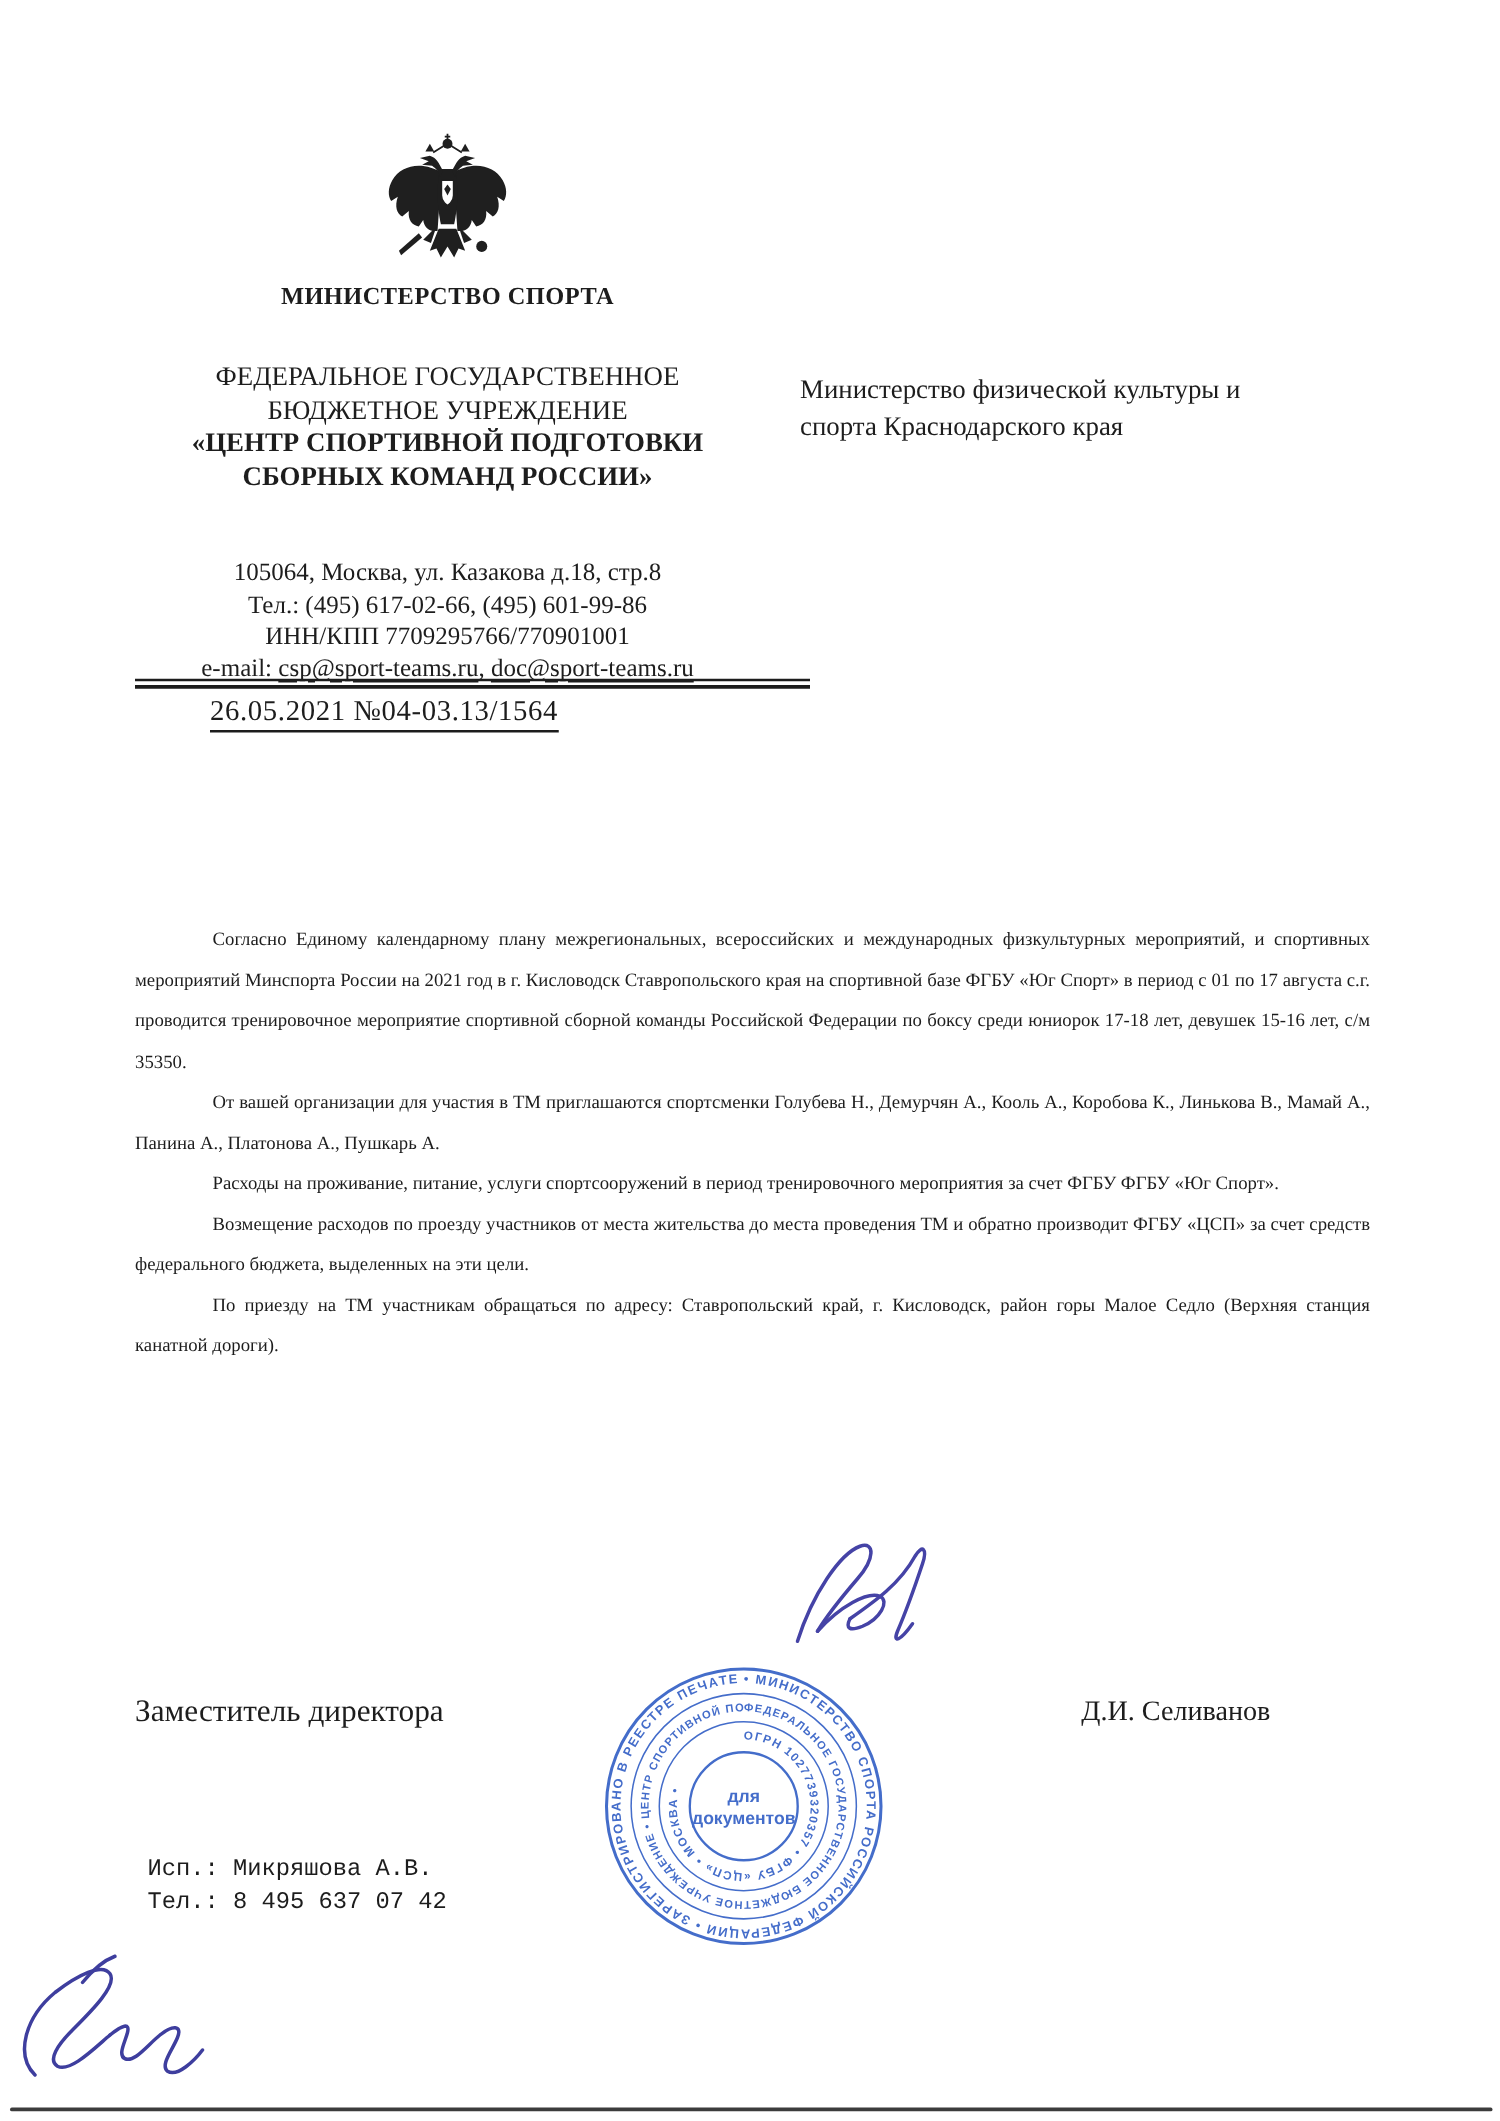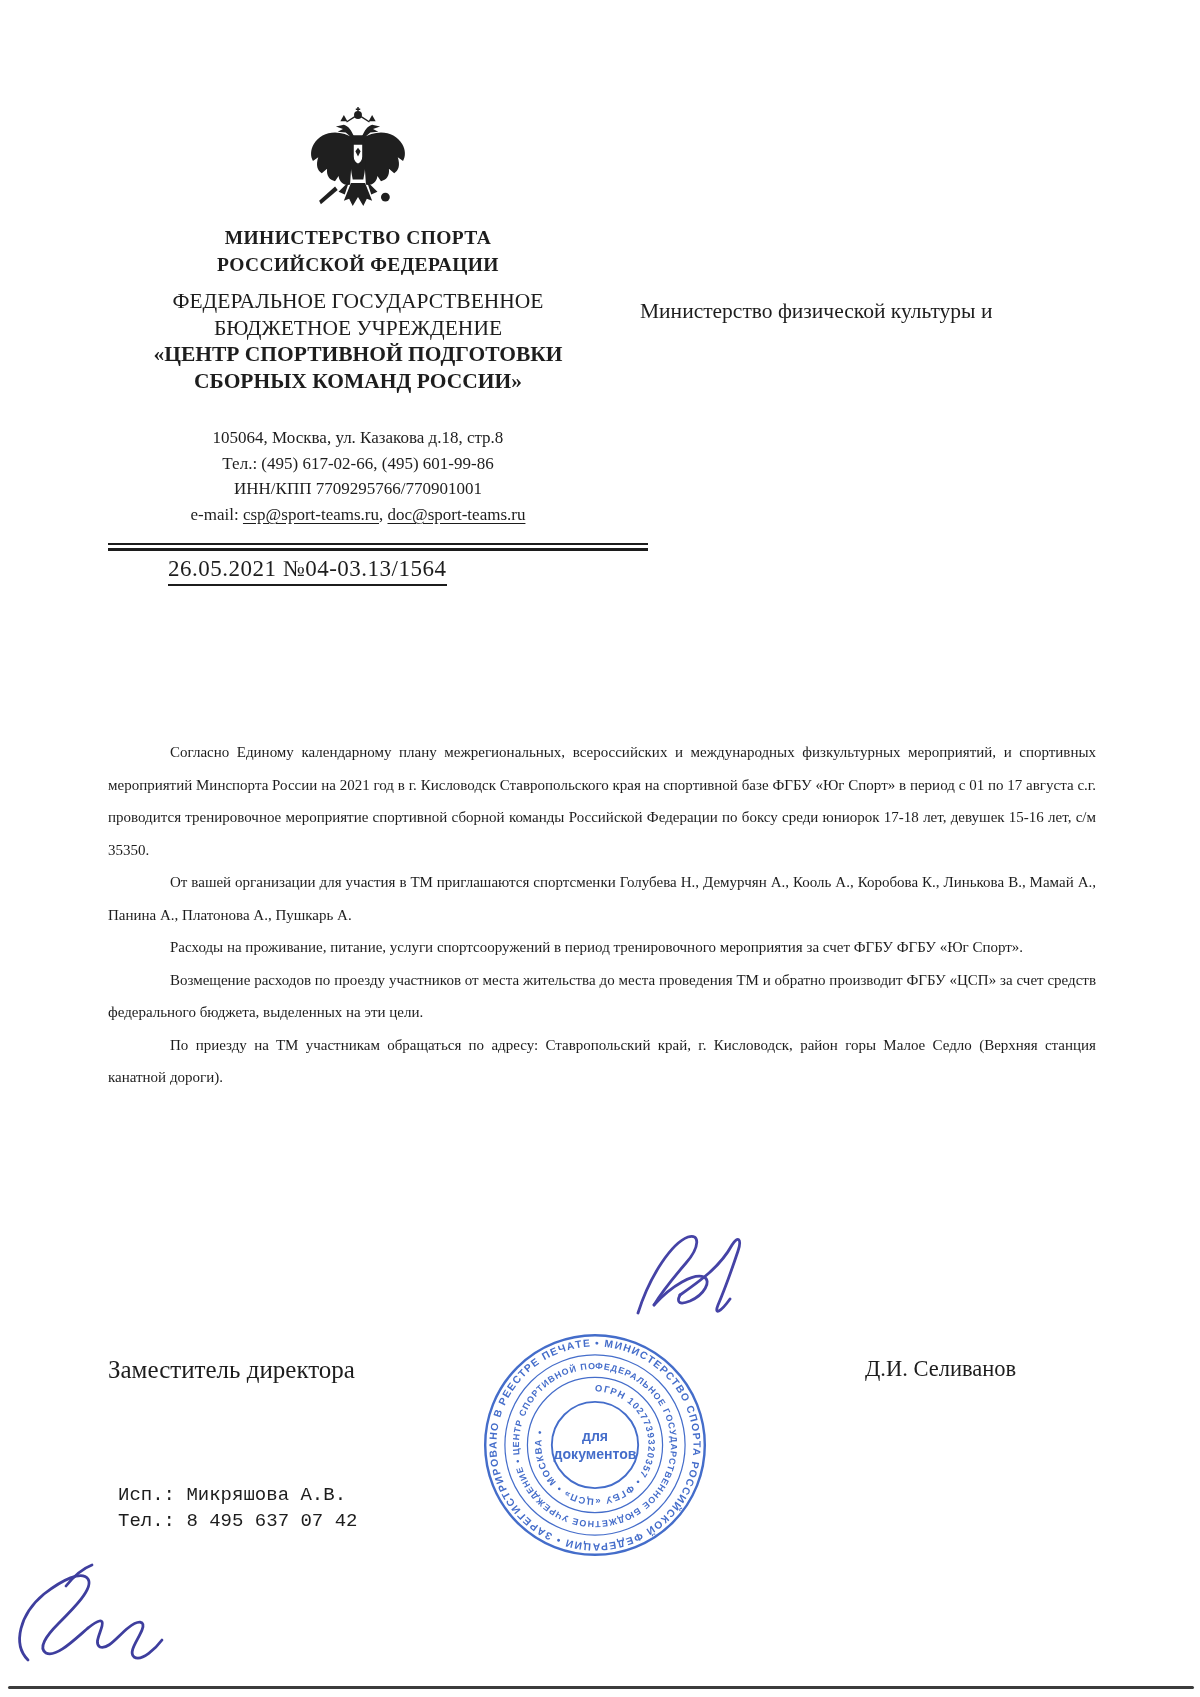--- a/index.html
+++ b/index.html
@@ -13,21 +13,21 @@
     overflow:hidden;
     padding-left:44px;
   }
   .abs{position:absolute;}
   
   .lh-col{left:85px;width:546px;text-align:center;}
   .emblem{left:305px;top:100px;width:106px;height:120px;}
   .ministry{top:224px;font-weight:bold;font-size:19.5px;line-height:27px;letter-spacing:.4px;}
   .orgname{top:288px;font-size:21.5px;line-height:26.5px;font-family:Liberation Serif, serif;}
   .orgname .b{font-weight:bold;}
-  .contacts{top:425px;font-size:17px;line-height:25.5px;}
+  .contacts{top:446px;font-size:20px;line-height:25.5px;}
   .contacts .em{text-decoration:underline;text-underline-offset:3px;}
   .dbl-line{left:108px;top:543px;width:540px;height:3px;border-top:2px solid #1c1c1c;border-bottom:3px solid #1c1c1c;}
   .refnum{left:168px;top:556px;font-size:23px;letter-spacing:.5px;}
   .refnum span{border-bottom:2px solid #1c1c1c;padding-bottom:3px;}
   
   .recipient{left:640px;top:296px;width:470px;text-align:left;font-size:21.5px;line-height:30px;}
   
   .body-text{left:108px;top:736px;width:988px;font-size:15px;line-height:32.5px;text-align:justify;}
   .body-text p{margin:0;text-indent:62px;}
   
@@ -66,21 +66,20 @@
     <g stroke="#1f1f1f" stroke-width="1.6" fill="none">
       <path d="M60 2 v5 M57.5 4.5 h5"></path>
       <path d="M56.5 13 L47 19 M63.5 13 L73 19"></path>
     </g>
     <path d="M54.5 44 h11 v14 c0 6 -5.5 9 -5.5 9 s-5.5 -3 -5.5 -9 z" fill="#ffffff" stroke="#1f1f1f" stroke-width="1.4"></path>
     <path d="M57 52 l3 -4 l3 4 l-3 6 z" fill="#1f1f1f"></path>
   </svg>
 
   <div class="abs lh-col ministry">
     <div>МИНИСТЕРСТВО СПОРТА</div>
-    <div>РОССИЙСКОЙ ФЕДЕРАЦИИ</div>
   </div>
 
   <div class="abs lh-col orgname">
     <div>ФЕДЕРАЛЬНОЕ ГОСУДАРСТВЕННОЕ</div>
     <div>БЮДЖЕТНОЕ УЧРЕЖДЕНИЕ</div>
     <div class="b">«ЦЕНТР СПОРТИВНОЙ ПОДГОТОВКИ</div>
     <div class="b">СБОРНЫХ КОМАНД РОССИИ»</div>
   </div>
 
   <div class="abs lh-col contacts">
@@ -91,20 +90,21 @@
   </div>
 
   <div class="abs dbl-line"></div>
 
   <div class="abs refnum">
     <span>26.05.2021 №04-03.13/1564</span>
   </div>
 
   <div class="abs recipient">
     <div>Министерство физической культуры и</div>
+    <div>спорта Краснодарского края</div>
   </div>
 
   <div class="abs body-text">
     <p>Согласно Единому календарному плану межрегиональных, всероссийских и международных физкультурных мероприятий, и спортивных мероприятий Минспорта России на 2021 год в г. Кисловодск Ставропольского края на спортивной базе ФГБУ «Юг Спорт» в период с 01 по 17 августа с.г. проводится тренировочное мероприятие спортивной сборной команды Российской Федерации по боксу среди юниорок 17-18 лет, девушек 15-16 лет, с/м 35350.</p>
     <p>От вашей организации для участия в ТМ приглашаются спортсменки Голубева Н., Демурчян А., Кооль А., Коробова К., Линькова В., Мамай А., Панина А., Платонова А., Пушкарь А.</p>
     <p>Расходы на проживание, питание, услуги спортсооружений в период тренировочного мероприятия за счет ФГБУ ФГБУ «Юг Спорт».</p>
     <p>Возмещение расходов по проезду участников от места жительства до места проведения ТМ и обратно производит ФГБУ «ЦСП» за счет средств федерального бюджета, выделенных на эти цели.</p>
     <p>По приезду на ТМ участникам обращаться по адресу: Ставропольский край, г. Кисловодск, район горы Малое Седло (Верхняя станция канатной дороги).</p>
   </div>
 

